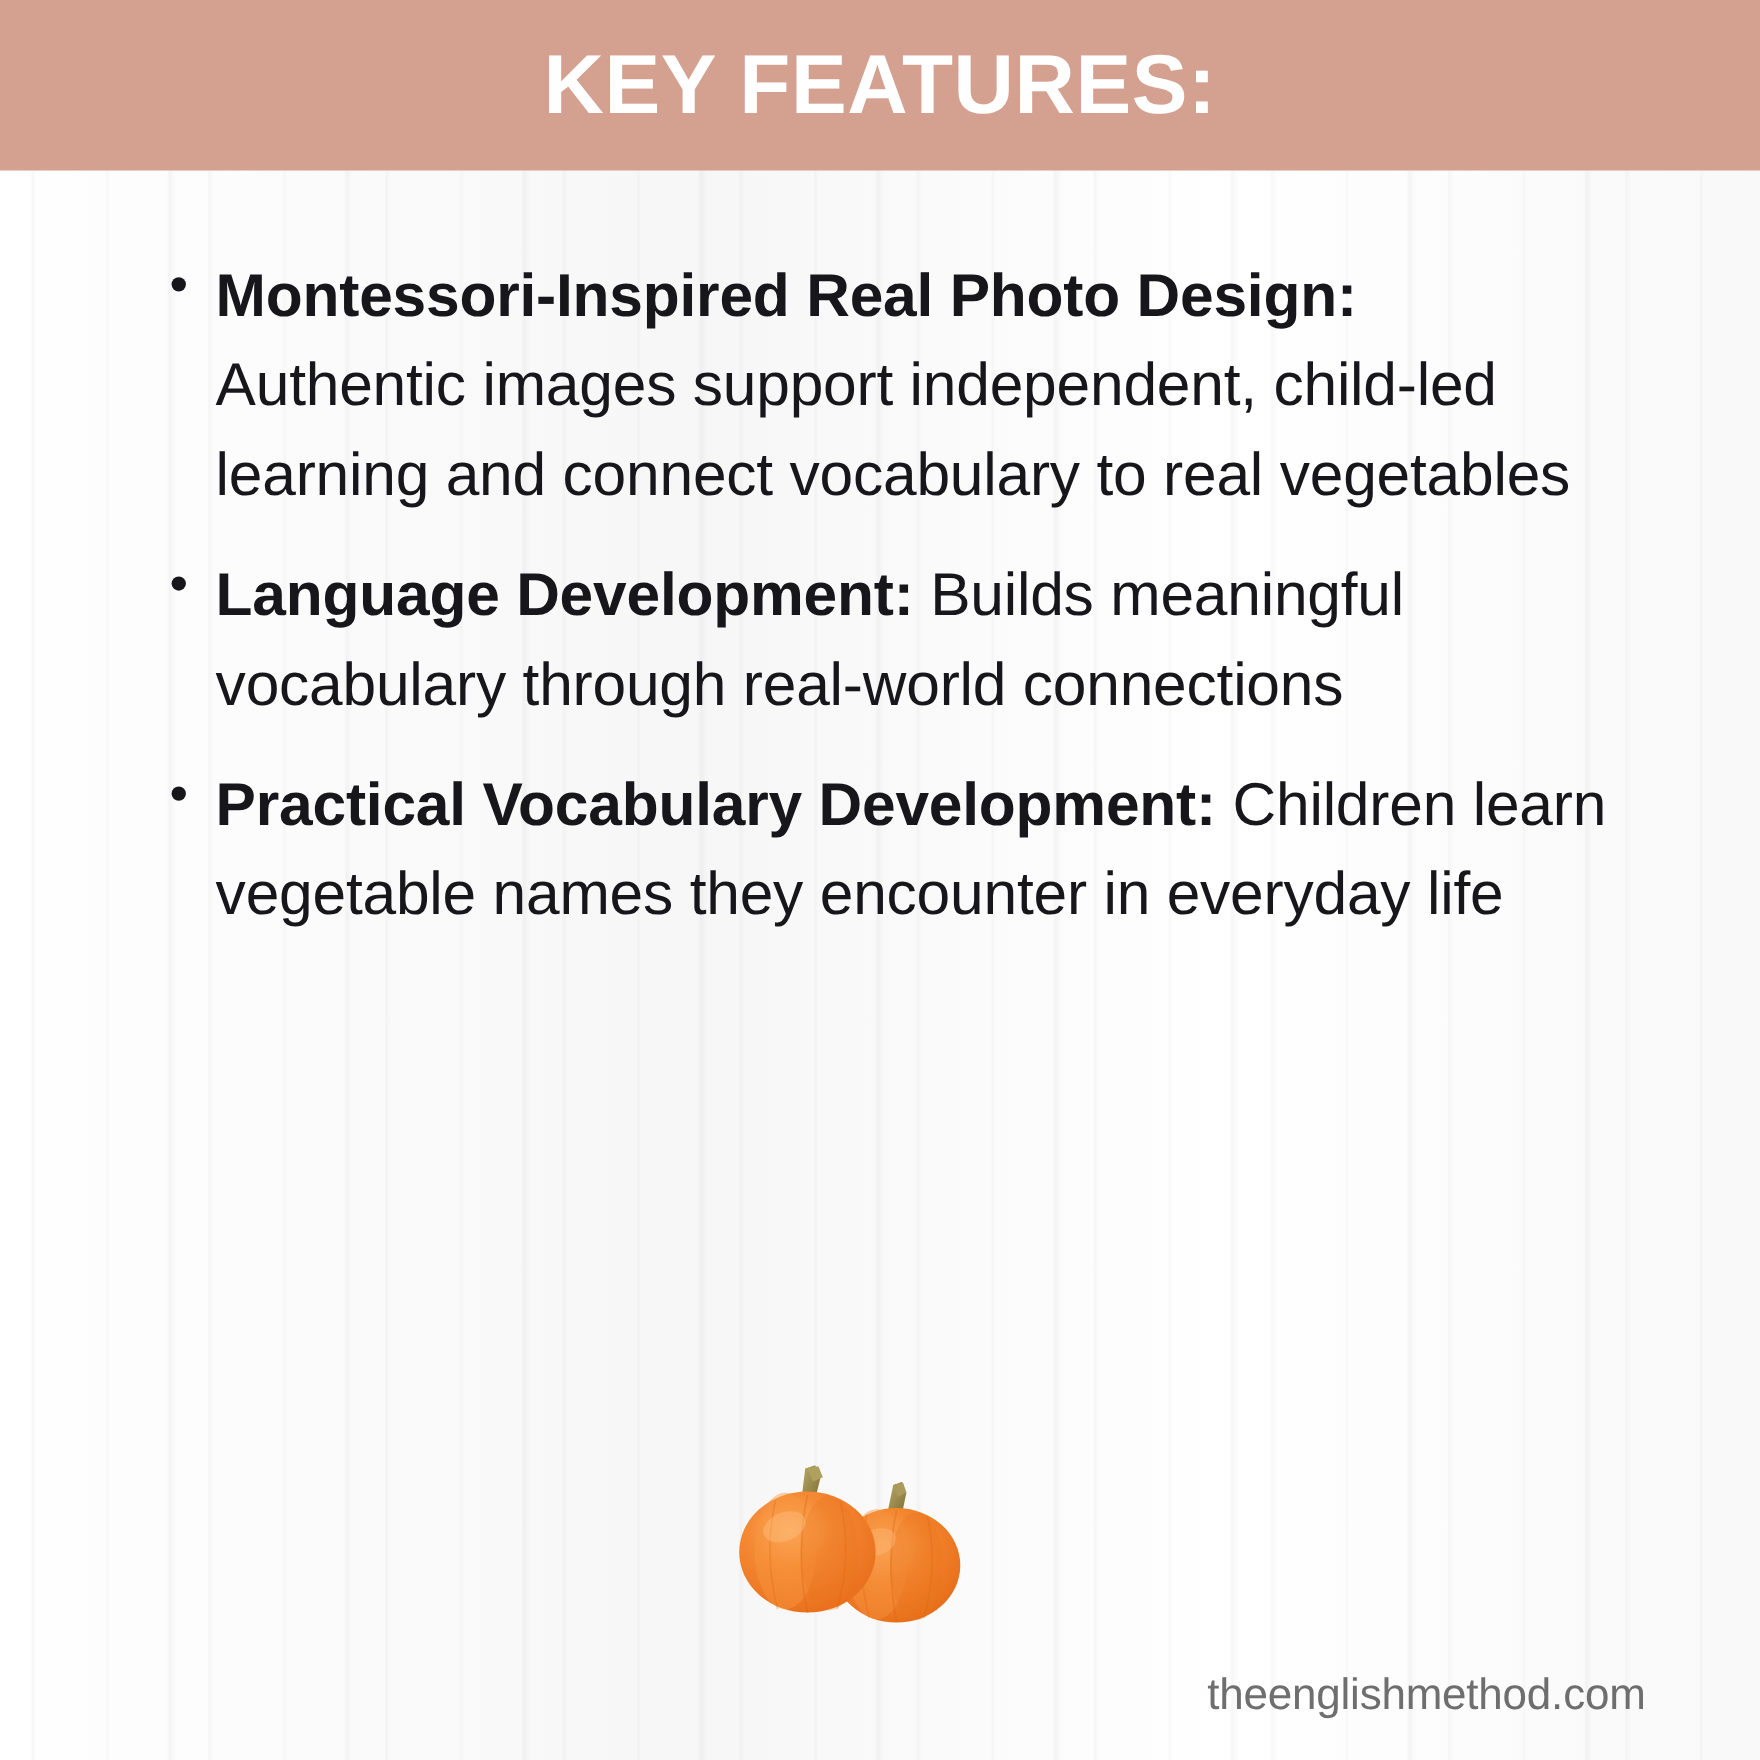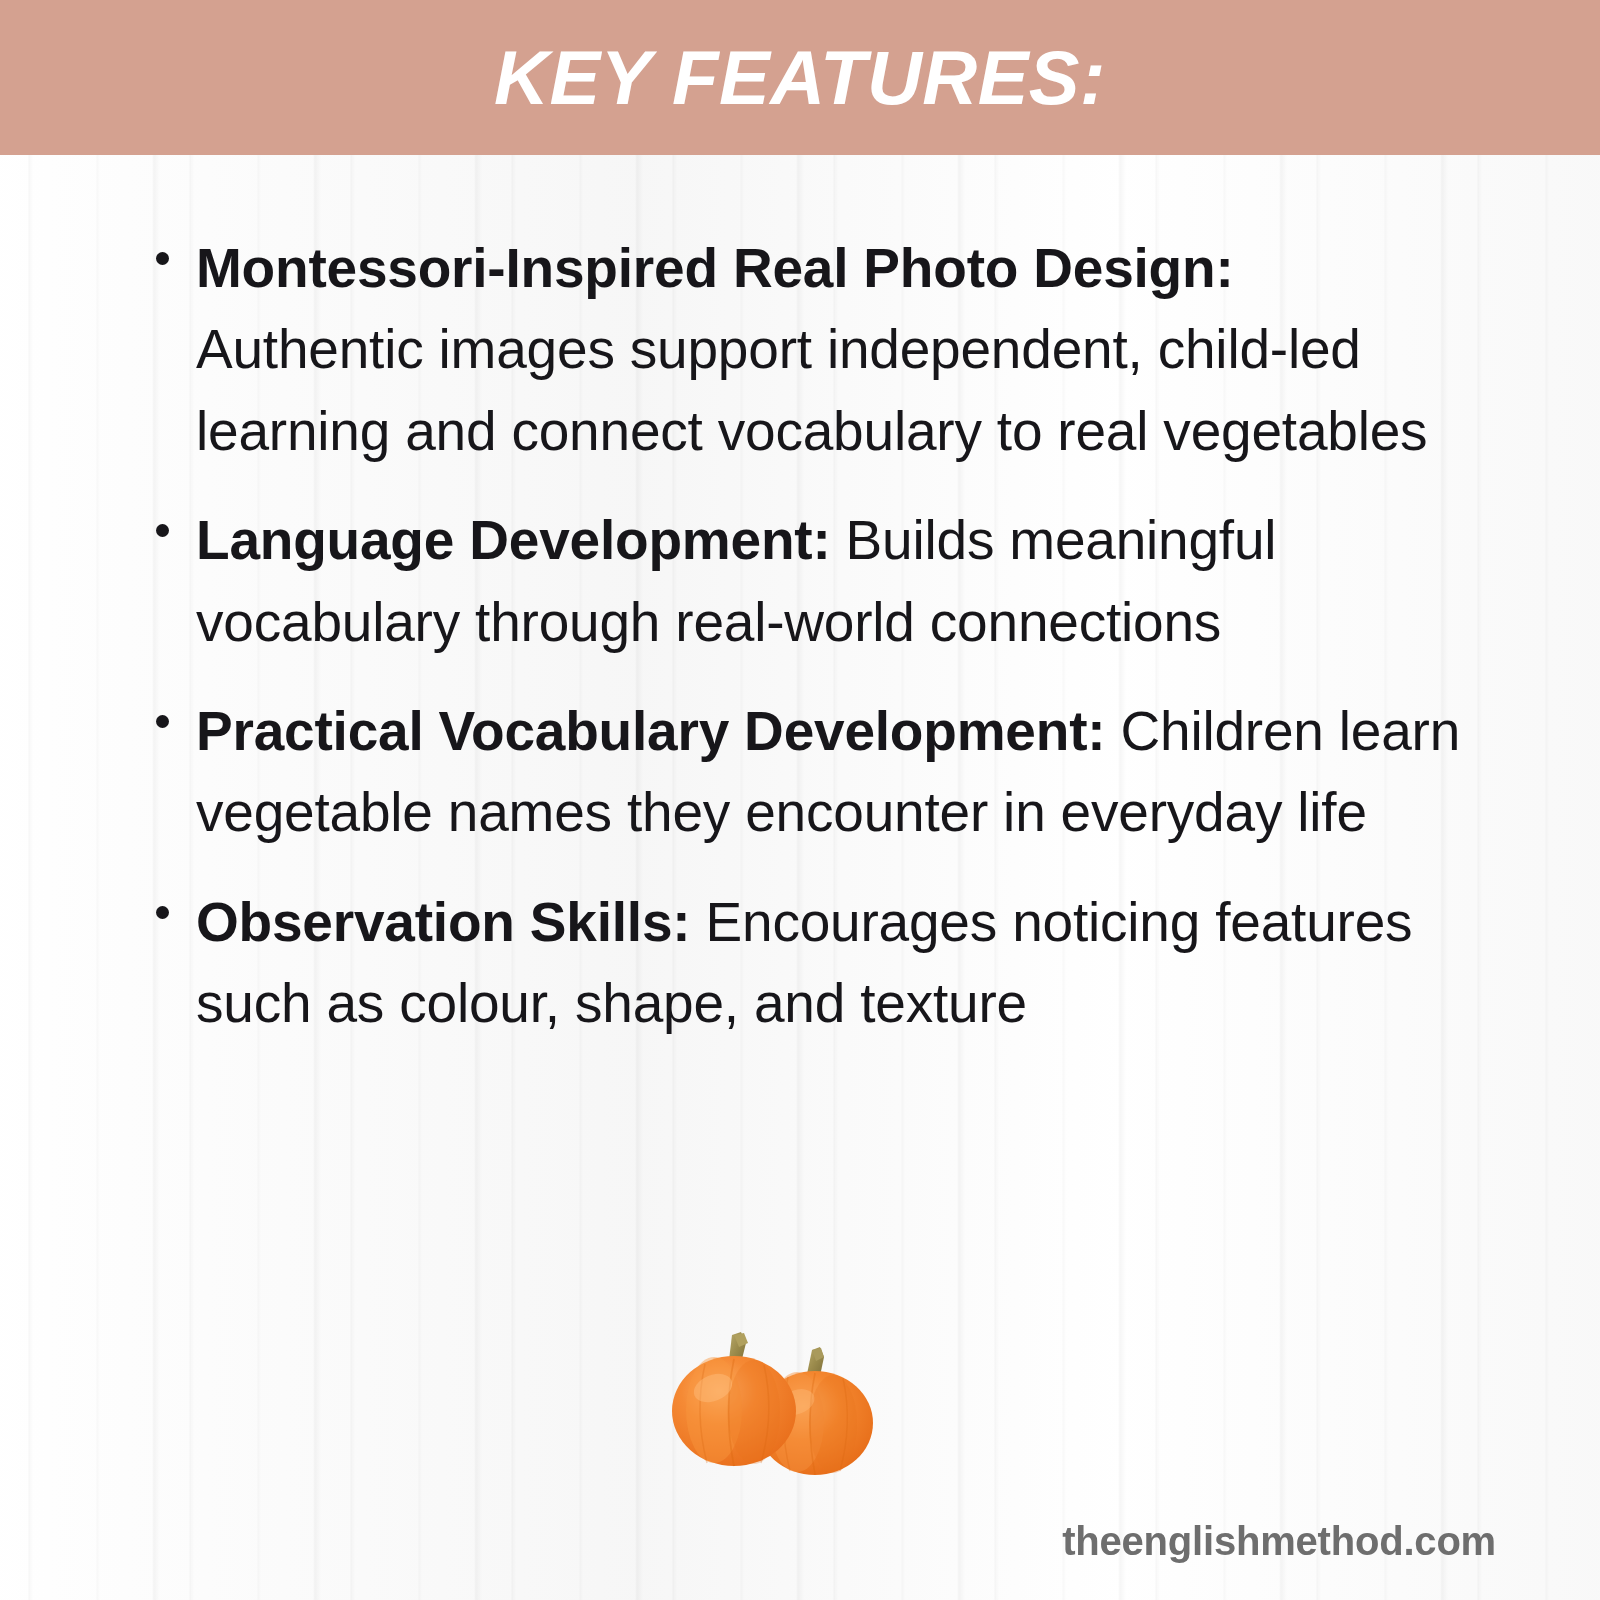--- a/index.html
+++ b/index.html
@@ -58,21 +58,20 @@
     color: #ffffff;
     font-family: "Liberation Sans", sans-serif;
     font-weight: 700;
     font-size: 76px;
     letter-spacing: 0.5px;
     line-height: 1;
     margin: 0;
     padding: 0 20px;
     text-align: left;
     white-space: nowrap;
-    font-style: italic;
   }
 
   
   #features-list {
     position: absolute;
     left: 148px;
     top: 228px;
     width: 1320px;
     margin: 0;
     padding: 0;
@@ -117,21 +116,21 @@
   }
 
   
   #footer-url {
     position: absolute;
     right: 104px;
     bottom: 36px;
     color: #6e6e6e;
     font-family: "Liberation Sans", sans-serif;
     font-size: 40px;
-    font-weight: 700;
+    font-weight: 400;
     letter-spacing: -0.2px;
     white-space: nowrap;
   }
 </style>
 </head>
 <body>
 
 <div id="poster">
 
   <div id="header-band">
@@ -151,25 +150,20 @@
       <span class="feature-term">Language Development:</span>
       <span class="feature-desc">Builds meaningful vocabulary through real-world connections</span>
     </li>
 
     <li class="feature-item">
       <span class="bullet-dot"></span>
       <span class="feature-term">Practical Vocabulary Development:</span>
       <span class="feature-desc">Children learn vegetable names they encounter in everyday life</span>
     </li>
 
-    <li class="feature-item">
-      <span class="bullet-dot"></span>
-      <span class="feature-term">Observation Skills:</span>
-      <span class="feature-desc">Encourages noticing features such as colour, shape, and texture</span>
-    </li>
 
 
 
   </ul>
 
   <div id="pumpkin-art">
     <svg width="270" height="190" viewBox="0 0 270 190" xmlns="http://www.w3.org/2000/svg">
       <defs>
         <radialGradient id="pgA" cx="38%" cy="32%" r="72%">
           <stop offset="0%" stop-color="#fcb068"></stop>

